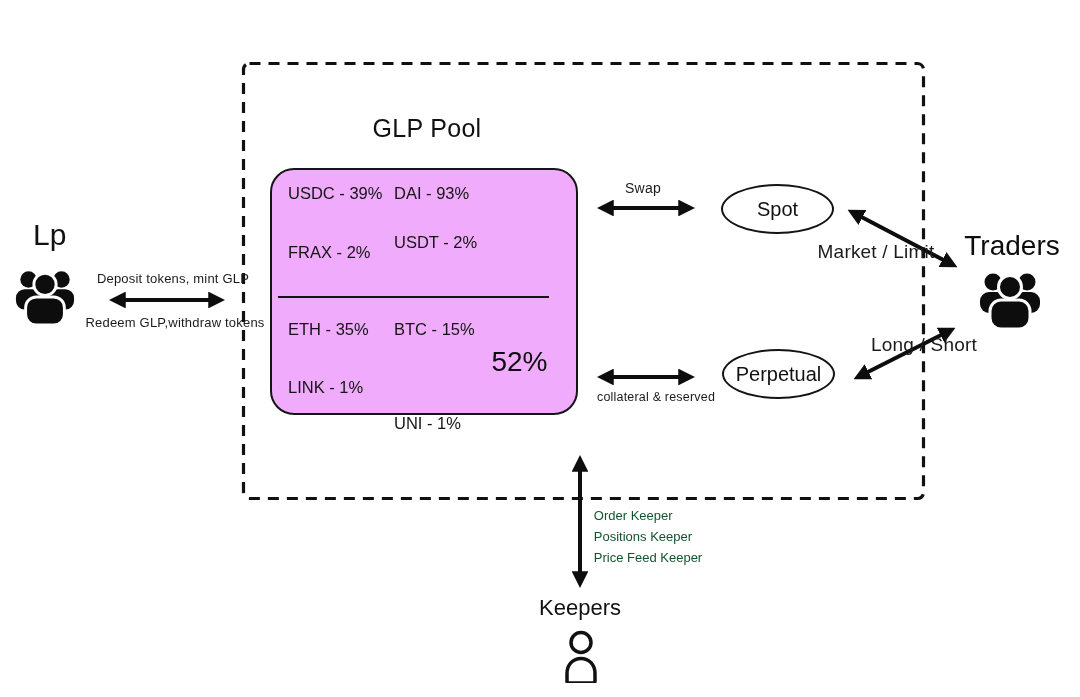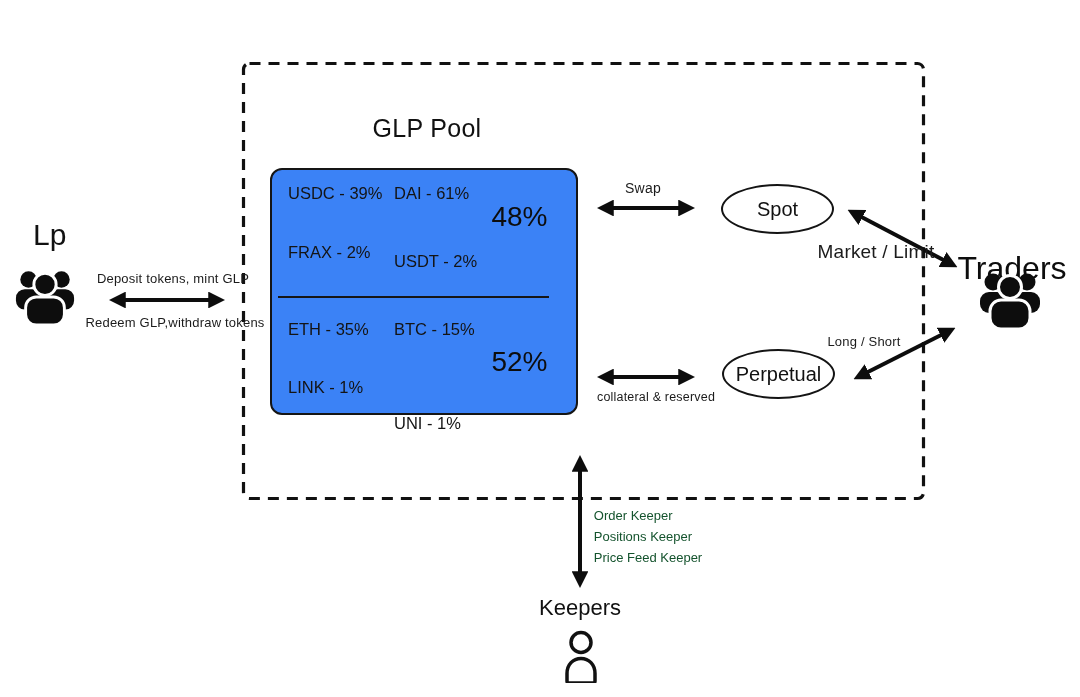--- a/index.html
+++ b/index.html
@@ -5,24 +5,24 @@
   html,body{margin:0;padding:0;background:#ffffff;}
   .canvas{
     position:relative;width:1080px;height:697px;background:#ffffff;
     font-family:Liberation Sans, sans-serif;color:#111;overflow:hidden;padding-left:32px;
   }
   .abs{position:absolute;}
   .ctr{transform:translateX(-50%);white-space:nowrap;}
   svg.overlay{position:absolute;left:0;top:0;z-index:1;}
   .lbl-sm{font-size:13px;color:#1b1b1b;letter-spacing:.2px;}
   .title{font-size:25px;color:#111;letter-spacing:.3px;}
-  .actor{font-size:32px;color:#0d0d0d;margin-top:20px;}
+  .actor{font-size:28px;color:#0d0d0d;}
   .pool-box{
     left:270px;top:168px;width:308px;height:247px;box-sizing:border-box;
-    border:2.5px solid #151515;border-radius:12px;background:#3b82f6;z-index:2;
+    border:2.5px solid #151515;border-radius:24px;background:#f0abfc;z-index:2;
   }
   .cell{position:absolute;font-size:16.5px;color:#141414;white-space:nowrap;}
   .share{position:absolute;font-size:28px;color:#0d0d0d;width:125px;text-align:center;}
   .divider{position:absolute;left:6px;top:126px;width:271px;height:2px;background:#161616;}
   .ellipse{
     box-sizing:border-box;border:2.5px solid #141414;border-radius:50%;
     width:113px;height:50px;display:flex;align-items:center;justify-content:center;
     font-size:20px;background:#fff;z-index:2;
   }
   .keeper-roles{line-height:21px;font-size:13px;color:#14532d;}
@@ -59,43 +59,42 @@
       <rect x="36" y="25" width="26" height="21" rx="9"></rect>
       <circle cx="32" cy="20" r="11.5" stroke="#fff" stroke-width="3"></circle>
       <rect x="12" y="33" width="40" height="29" rx="11" stroke="#fff" stroke-width="3"></rect>
     </g>
   </svg>
   <div class="abs ctr lbl-sm z2" style="left:173px;top:271px;">Deposit tokens, mint GLP</div>
   <div class="abs ctr lbl-sm z2" style="left:175px;top:315px;">Redeem GLP,withdraw tokens</div>
 
   <div class="abs pool-box">
     <div class="cell" style="left:16px;top:14px;">USDC - 39%</div>
-    <div class="cell" style="left:122px;top:14px;">DAI - 61%</div>
-    <div class="share" style="left:185px;top:31px;">48%</div>
+    <div class="cell" style="left:122px;top:14px;">DAI - 93%</div>
     <div class="cell" style="left:16px;top:73px;">FRAX - 2%</div>
-    <div class="cell" style="left:122px;top:82px;">USDT - 2%</div>
+    <div class="cell" style="left:122px;top:63px;">USDT - 2%</div>
     <div class="divider"></div>
     <div class="cell" style="left:16px;top:150px;">ETH - 35%</div>
     <div class="cell" style="left:122px;top:150px;">BTC - 15%</div>
     <div class="share" style="left:185px;top:176px;">52%</div>
     <div class="cell" style="left:16px;top:208px;">LINK - 1%</div>
     <div class="cell" style="left:122px;top:208px;margin-top:36px;">UNI - 1%</div>
   </div>
 
   <div class="abs ellipse" style="left:721px;top:184px;align-items:center;">
     <span>Spot</span>
   </div>
   <div class="abs ellipse" style="left:722px;top:349px;">
     <span>Perpetual</span>
   </div>
 
   <div class="abs ctr lbl-sm z2" style="left:643px;top:180px;font-size:14px;">Swap</div>
   <div class="abs ctr lbl-sm z2" style="left:648px;top:390px;font-size:12.5px;margin-left:8px;">collateral &amp; reserved</div>
   <div class="abs ctr lbl-sm z2" style="left:876px;top:241px;font-size:19px;">Market / Limit</div>
-  <div class="abs ctr lbl-sm z2" style="left:864px;top:334px;font-size:13px;">Long / Short</div>
+  <div class="abs ctr lbl-sm z2" style="left:924px;top:334px;font-size:19px;">Long / Short</div>
 
   <div class="abs ctr actor z2" style="left:1012px;top:230px;">Traders</div>
   <svg class="abs z2" style="left:978px;top:267px;" width="64" height="64" viewBox="0 0 64 64">
     <g fill="#0d0d0d">
       <circle cx="15" cy="15" r="8.5"></circle>
       <circle cx="49" cy="15" r="8.5"></circle>
       <rect x="2" y="25" width="26" height="21" rx="9"></rect>
       <rect x="36" y="25" width="26" height="21" rx="9"></rect>
       <circle cx="32" cy="20" r="11.5" stroke="#fff" stroke-width="3"></circle>
       <rect x="12" y="33" width="40" height="29" rx="11" stroke="#fff" stroke-width="3"></rect>

